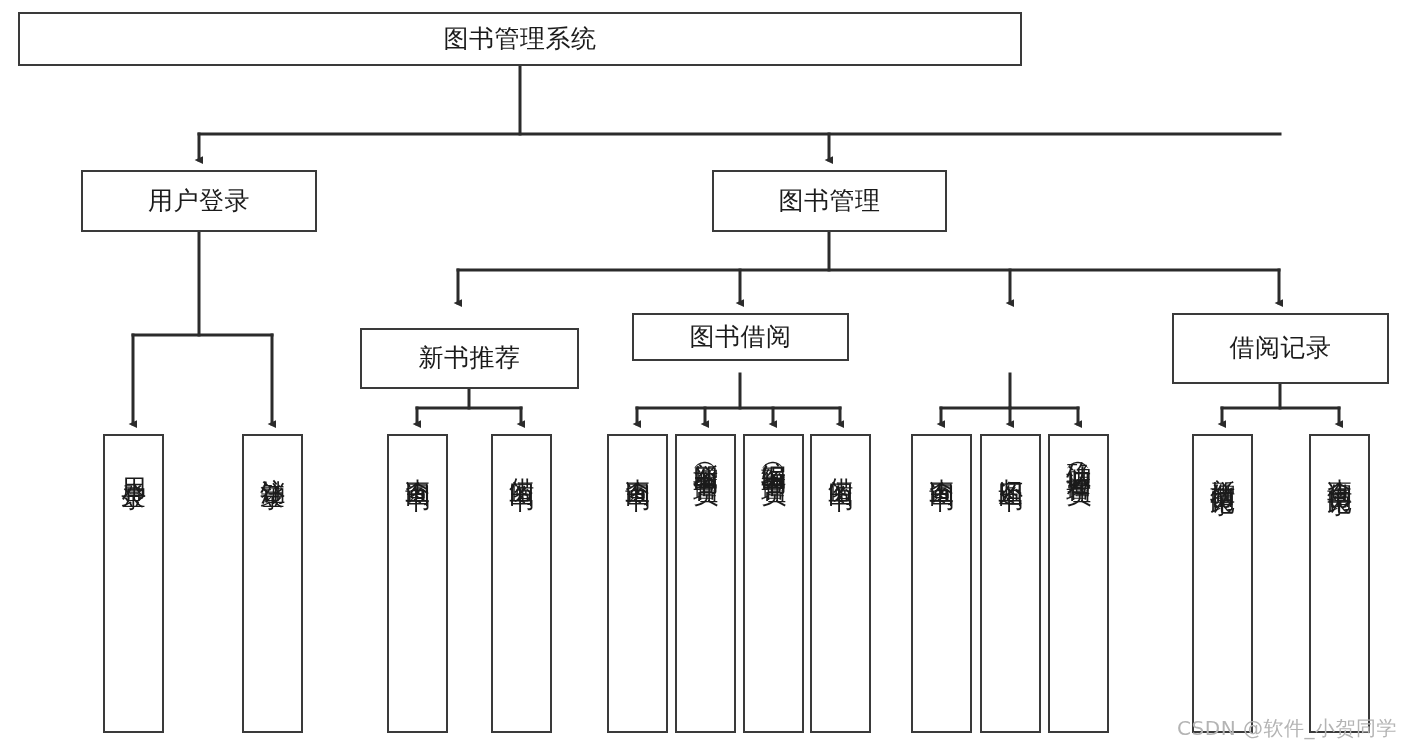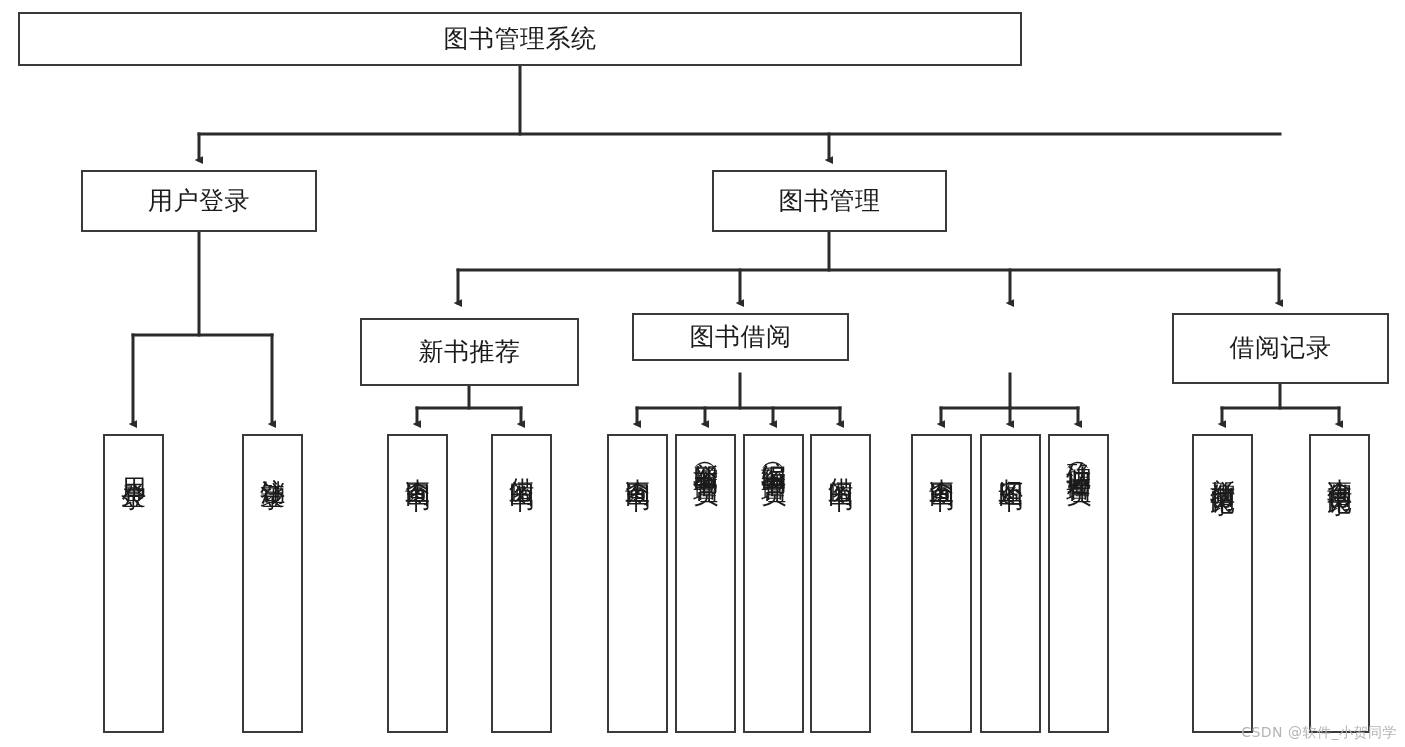--- a/index.html
+++ b/index.html
@@ -60,21 +60,21 @@
     text-orientation: upright;
     font-size: 25px;
     line-height: 1.1;
     letter-spacing: 3px;
     white-space: nowrap;
   }
   #watermark {
     position: absolute;
     right: 8px;
     bottom: 5px;
-    font-size: 14px;
+    font-size: 20px;
     color: #b4b4b4;
     letter-spacing: 0.5px;
     white-space: nowrap;
     font-family: "DejaVu Sans", "Liberation Sans", sans-serif;
   }
 </style>
 </head>
 <body>
 
 <div id="canvas">
@@ -134,21 +134,21 @@
   </div>
 
   <div class="node h" style="left:81px; top:170px; width:236px; height:62px;">
     <span class="label">用户登录</span>
   </div>
 
   <div class="node h" style="left:712px; top:170px; width:235px; height:62px;">
     <span class="label">图书管理</span>
   </div>
 
-  <div class="node h" style="left:360px; top:318px; width:219px; height:68px;">
+  <div class="node h" style="left:360px; top:328px; width:219px; height:61px;">
     <span class="label">新书推荐</span>
   </div>
 
   <div class="node h" style="left:632px; top:313px; width:217px; height:48px;">
     <span class="label">图书借阅</span>
   </div>
 
 
   <div class="node h" style="left:1172px; top:313px; width:217px; height:71px;">
     <span class="label">借阅记录</span>

